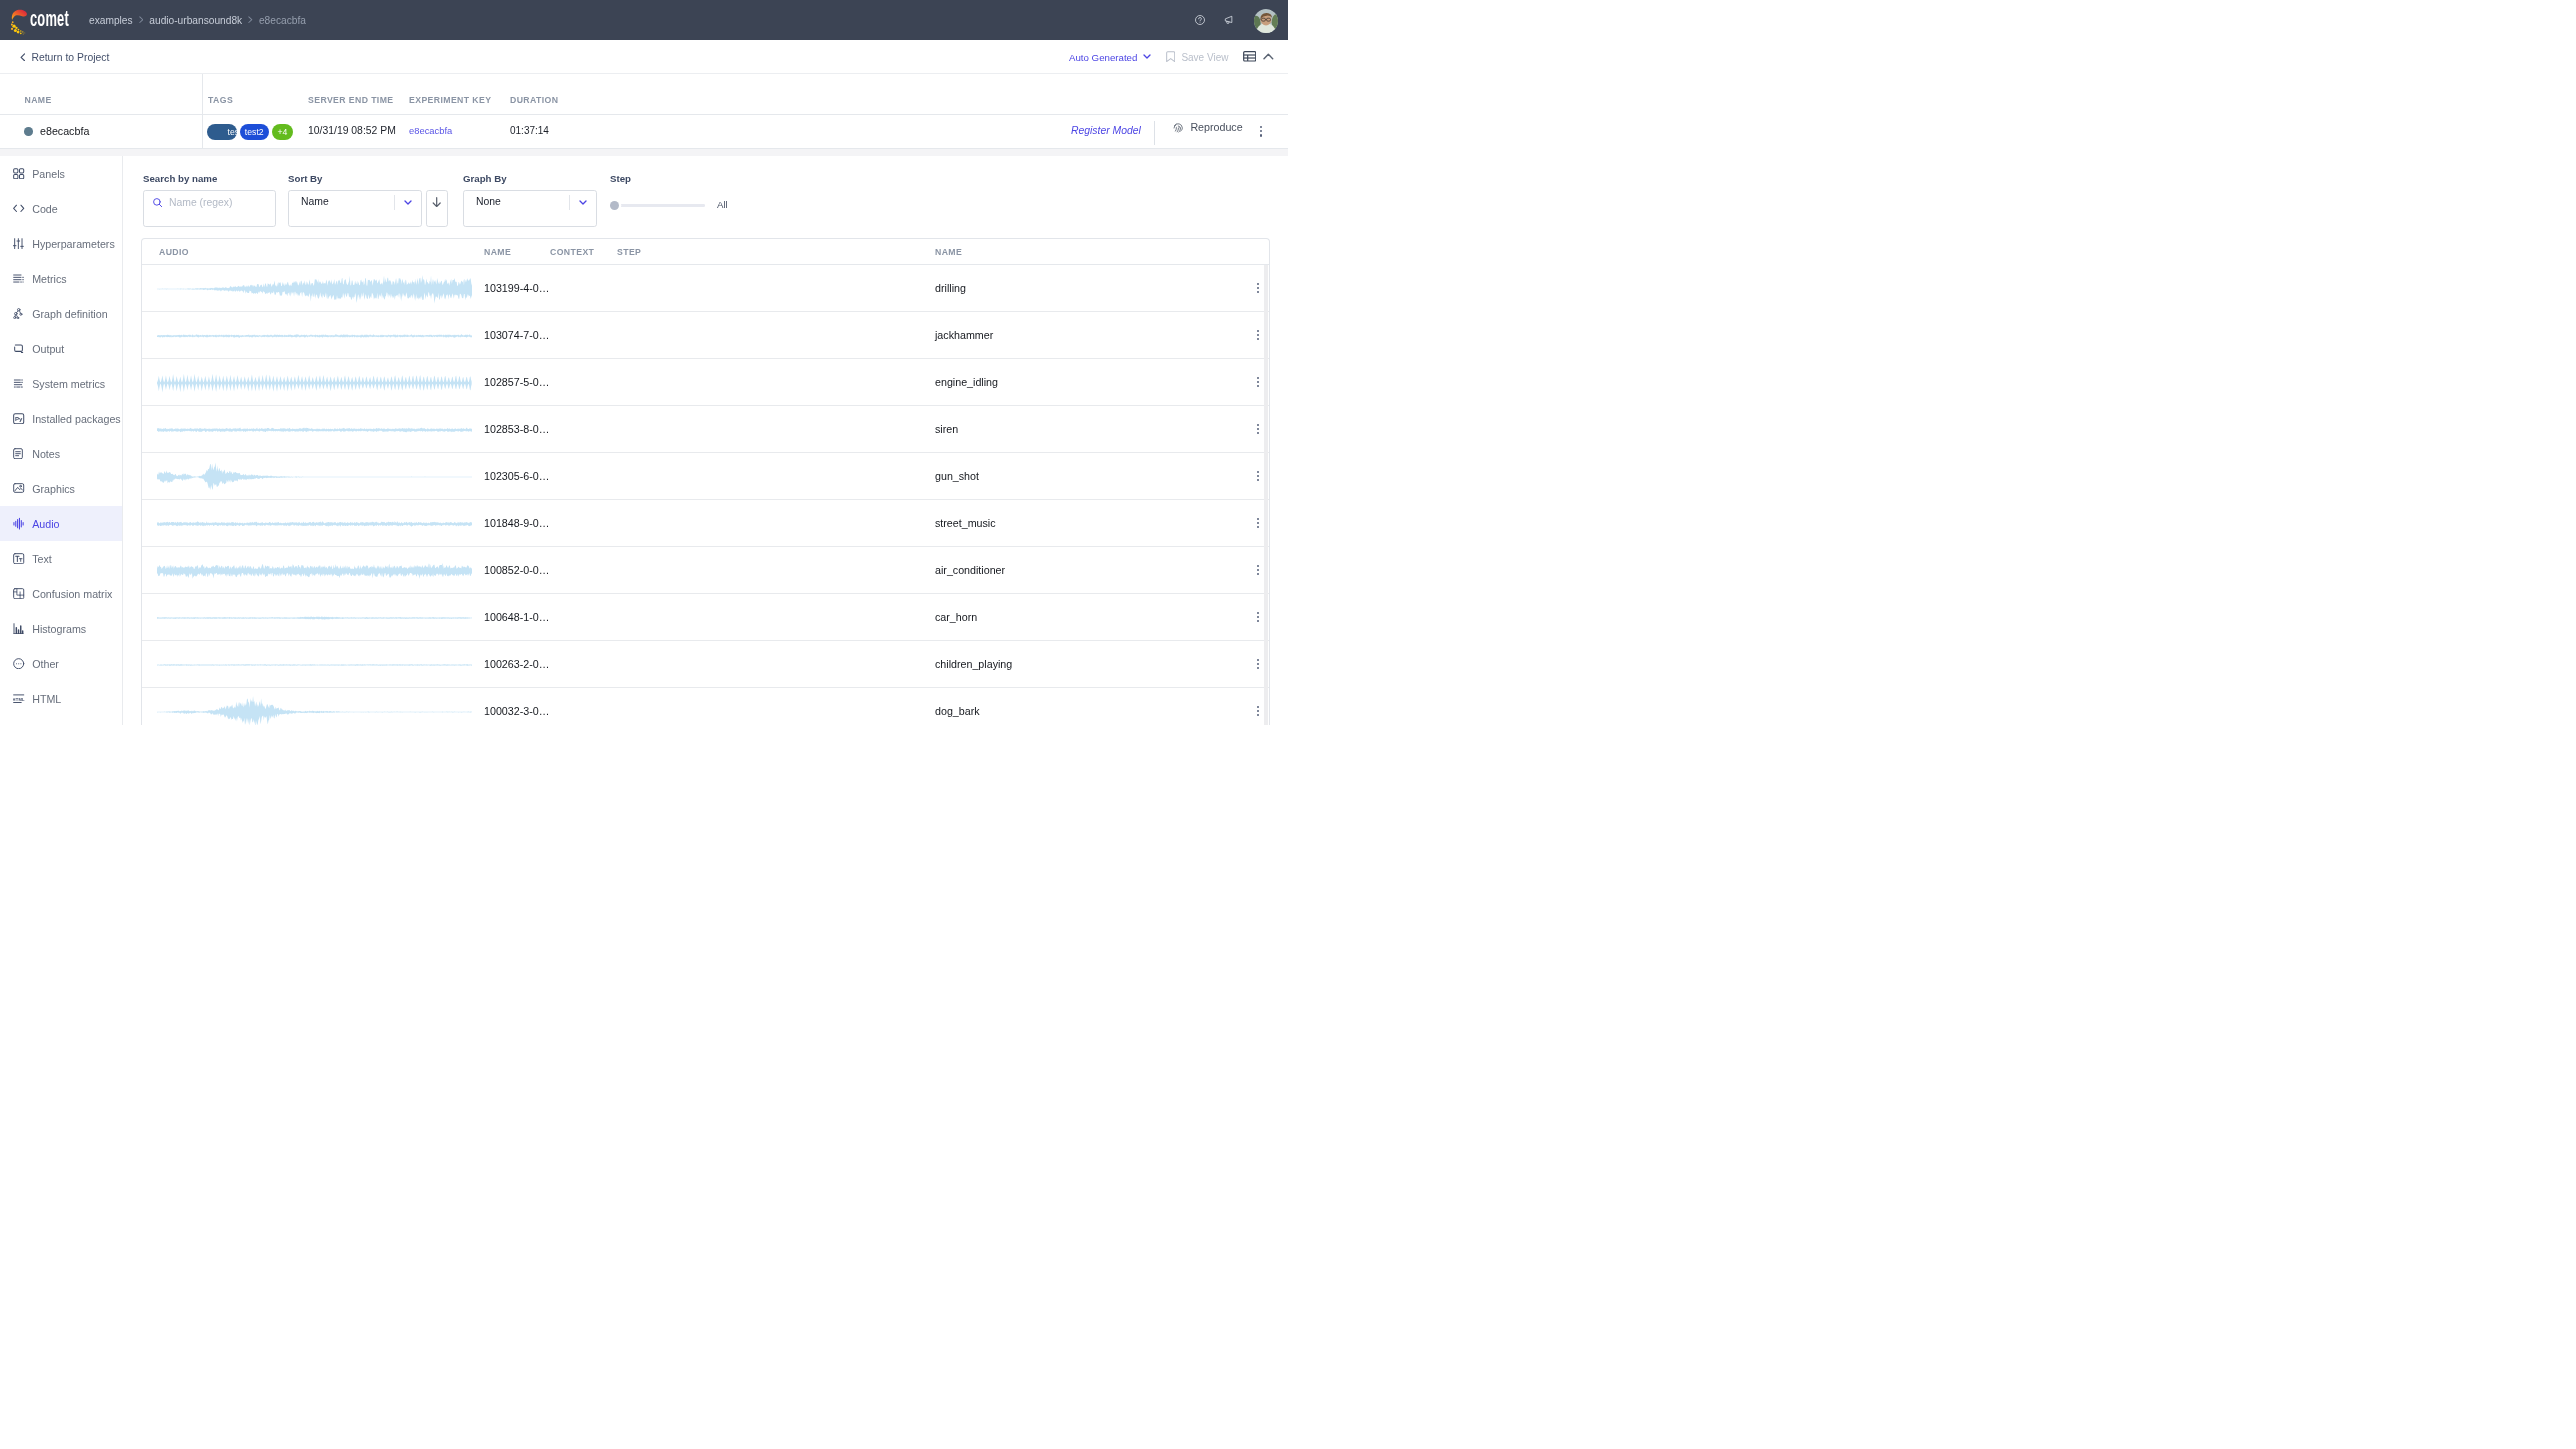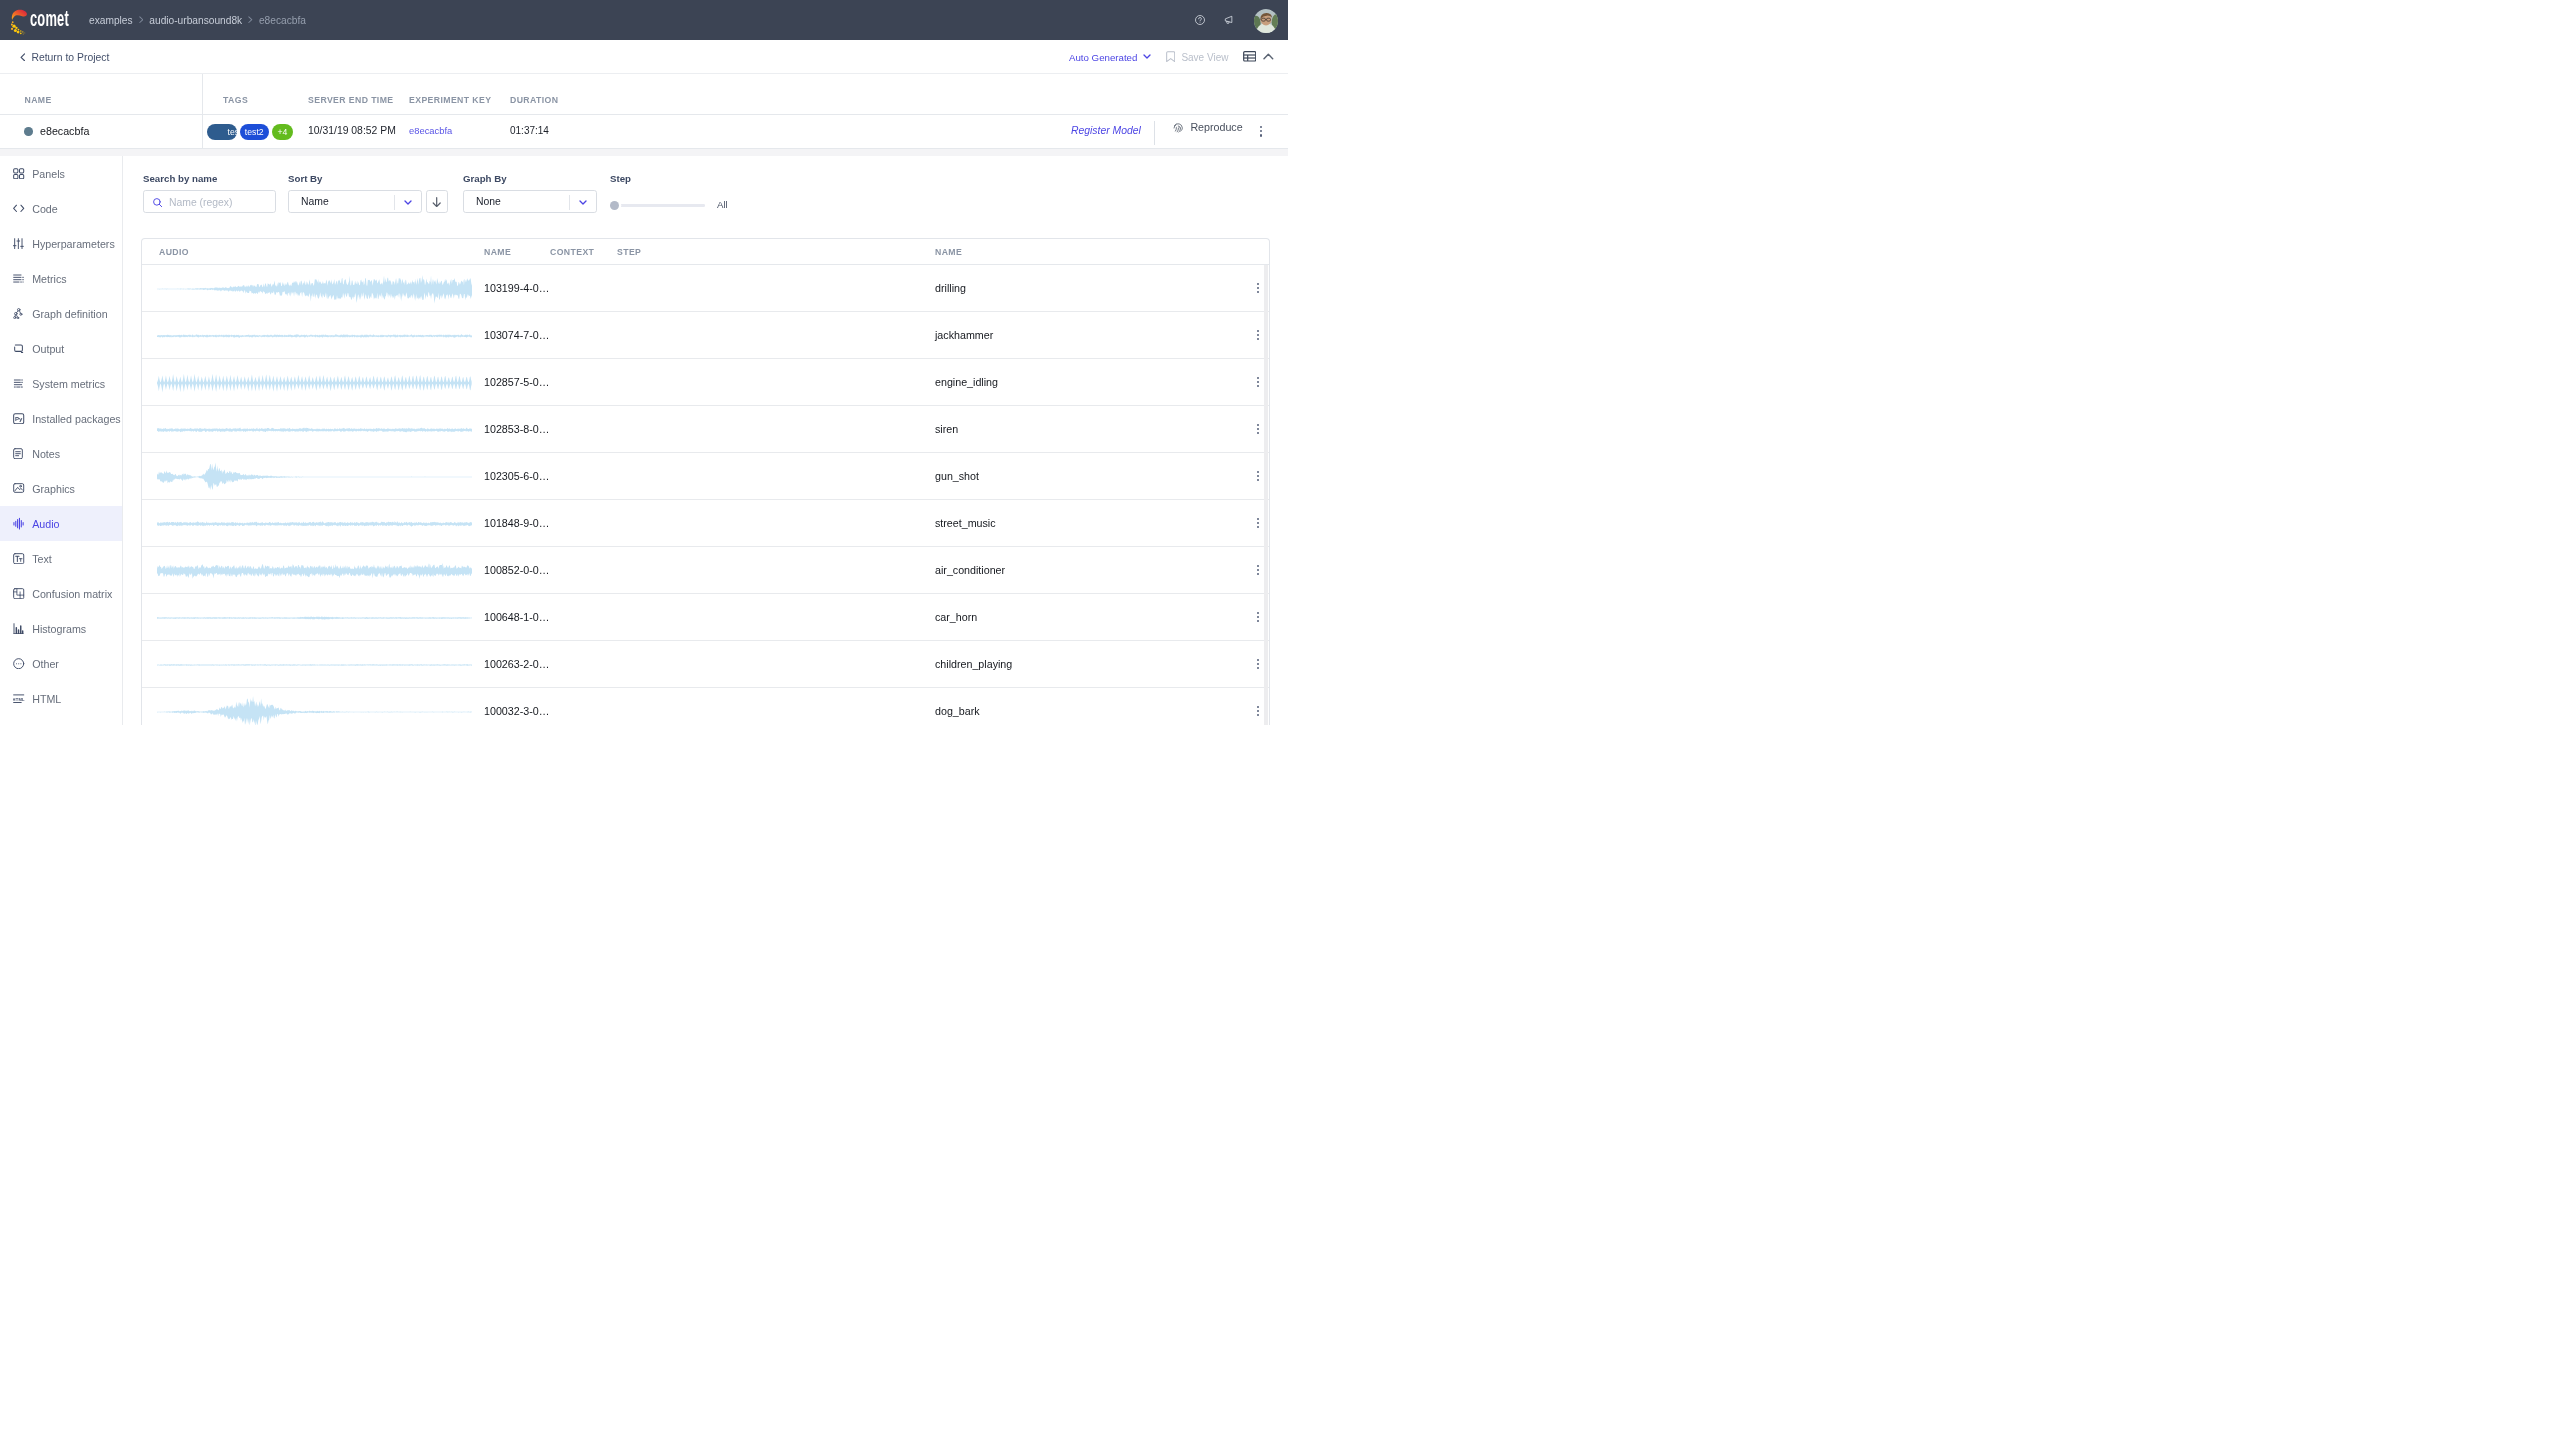--- a/index.html
+++ b/index.html
@@ -31,21 +31,21 @@
 .regmodel { position:absolute; left:1071px; top:10.7px; font-size:10.4px; color:#4c45e4;font-style:italic; }
 .esep { position:absolute; left:1154px; top:6.7px; width:0.7px; height:24px; background:#dde1e7; }
 .reproduce { position:absolute; left:1173px; top:7.4px; display:flex; align-items:center; color:#49505e; font-size:10.7px; }
 .grayband { position:absolute; left:0; top:149px; width:1288px; height:6.7px; background:#f4f4f6; }
 .sidebar { position:absolute; left:0; top:156px; width:123px; height:569px; background:#fff; border-right:0.7px solid #e9ebee; }
 .sitem { height:35px; display:flex; align-items:center; color:#676e7b; font-size:10.7px; }
 .sitem .ic { width:11.4px; height:13.4px; margin-left:13.4px; margin-right:7.4px; display:flex; align-items:center; }
 .sitem.sel { background:#eef0fc; color:#4c45e4; }
 .main { position:absolute; left:124px; top:156px; width:1164px; height:569px; background:#fff; }
 .clabel { position:absolute; top:17.4px; font-size:9.7px; font-weight:bold; color:#3d4963; }
-.ctrl { position:absolute; top:34px; height:23px; border:0.7px solid #d9dde3; border-radius:2.7px; background:#fff;text-decoration:underline; }
+.ctrl { position:absolute; top:34px; height:37px; border:0.7px solid #d9dde3; border-radius:2.7px; background:#fff;text-decoration:underline; }
 .dd-div { position:absolute; top:4px; width:0.7px; height:15.4px; background:#e2e5ea; }
 .ddtext { position:absolute; left:12px; top:5.4px; font-size:10.4px; color:#1b202c; }
 .phtext { position:absolute; left:25px; top:5.7px; font-size:10.4px; color:#b3bac6; }
 .card { position:absolute; left:17px; top:82px; width:1129px; height:487px; border:0.7px solid #e2e5ea; border-radius:4px 4px 0 0; border-bottom:none; overflow:hidden; }
 .chead { position:relative; width:100%; height:25.5px; border-bottom:0.7px solid #e5e8ec; }
 .chl { position:absolute; top:8px; font-size:8.7px; font-weight:bold; color:#8a94a4; letter-spacing:0.4px; }
 .arow { position:relative; width:100%; height:47px; border-bottom:0.7px solid #e8eaed; }
 .arow svg.wf { position:absolute; left:15.4px; top:7px; }
 .aname { position:absolute; left:342px; top:17.4px; font-size:10.7px; color:#15181e; }
 .albl { position:absolute; left:793px; top:17.4px; font-size:10.7px; color:#15181e; }
@@ -144,21 +144,21 @@
       <line x1="1" y1="10.5" x2="19" y2="10.5"></line>
       <line x1="7" y1="6" x2="7" y2="15"></line>
   </svg>
   <svg width="10.7" height="6.7" viewBox="0 0 16 10" fill="none" stroke="#5a6372" stroke-width="2.2" stroke-linecap="round" stroke-linejoin="round" style="position:absolute; left:1263px; top:13.4px;">
       <path d="M1.5 8.5 L8 2 L14.5 8.5"></path>
     </svg>
 </div>
 
 <div class="exptable">
   <div class="ehead" style="left:24.5px;">NAME</div>
-  <div class="ehead" style="left:223px;text-align:right;">TAGS</div>
+  <div class="ehead" style="left:208px;text-align:right;">TAGS</div>
   <div class="ehead" style="left:308px;">SERVER END TIME</div>
   <div class="ehead" style="left:409px;">EXPERIMENT KEY</div>
   <div class="ehead" style="left:510px;">DURATION</div>
   <div class="hline"></div>
     <div class="vline"></div>
     <div class="bline"></div>
   <div class="erow">
     <div class="bullet"></div>
     <div class="ename">e8ecacbfa</div>
     <div class="tag" style="left:207px; width:28.5px; background:#2e5c8e;padding-left:30px;">test1</div>

